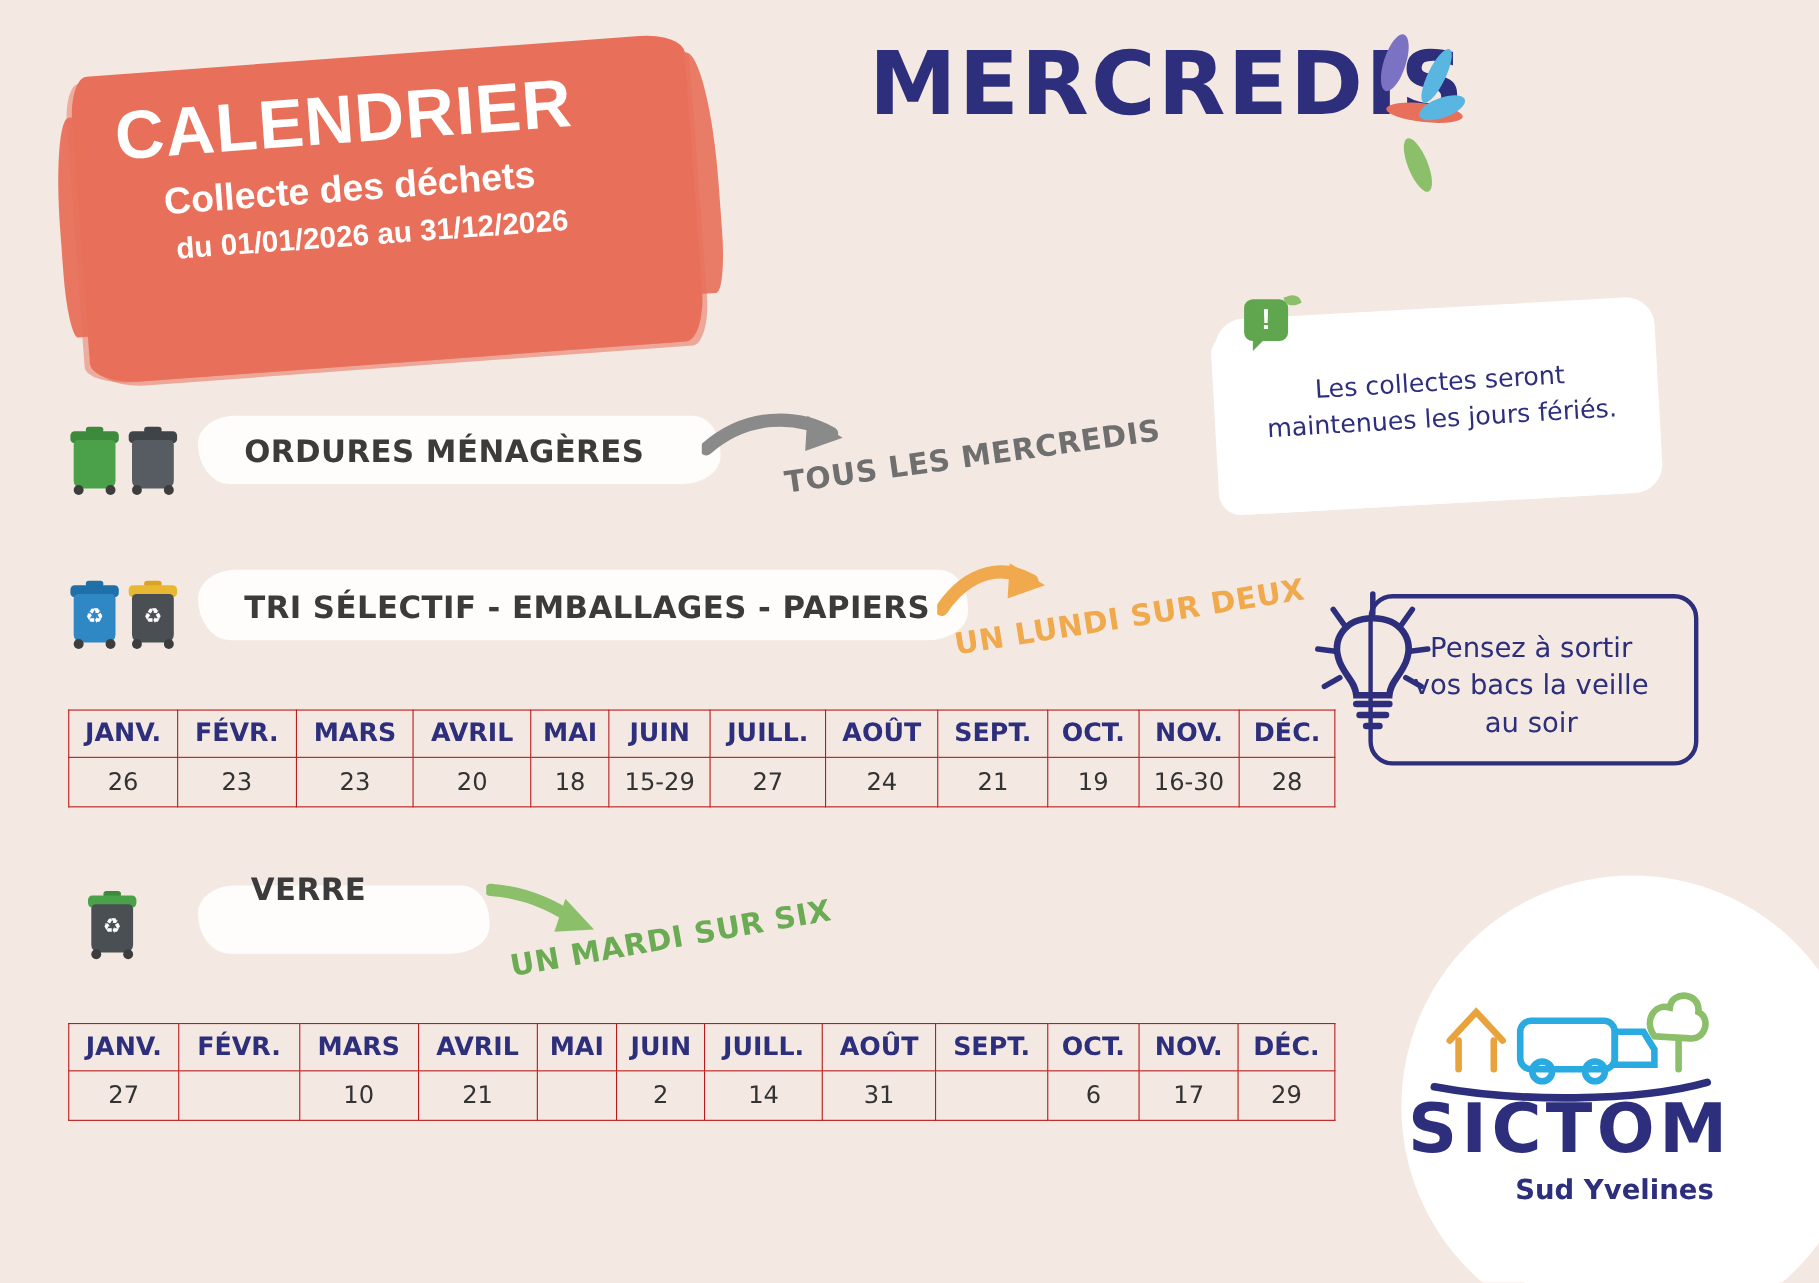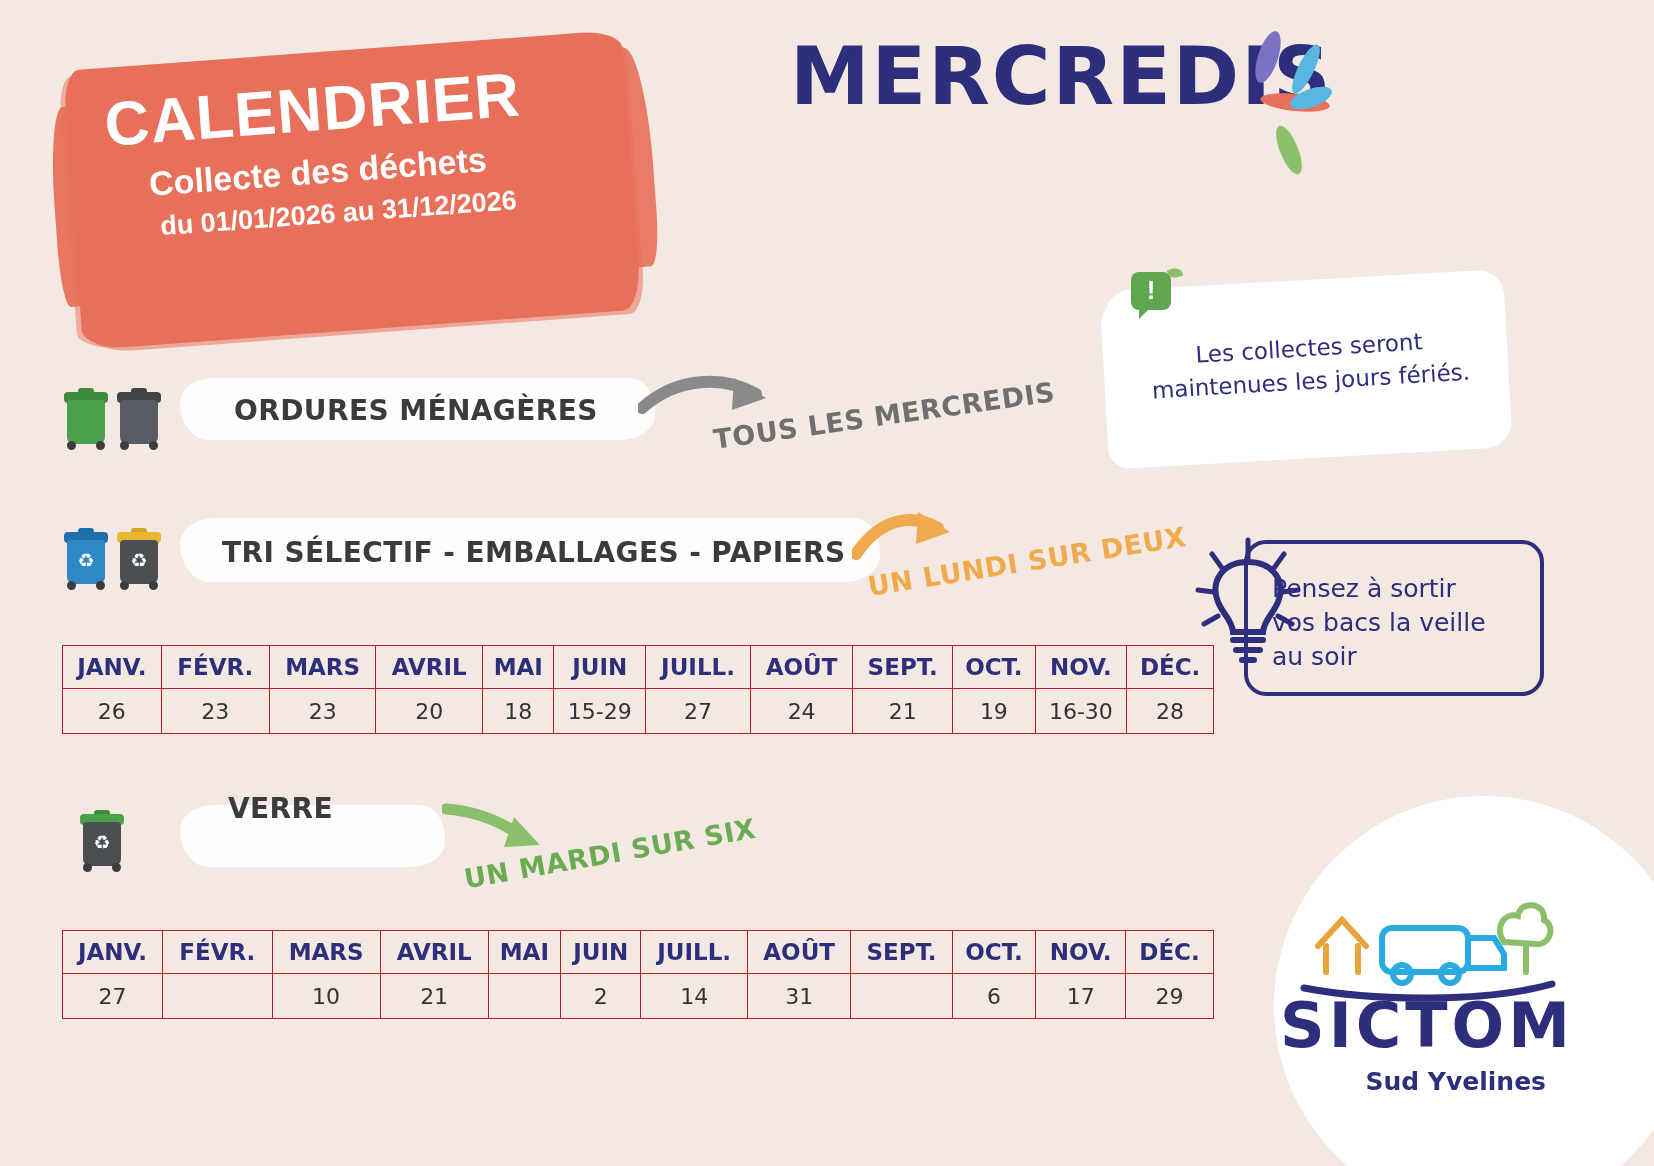--- a/index.html
+++ b/index.html
@@ -288,21 +288,21 @@
     width: 292px;
     height: 148px;
     border: 4px solid #2e2f7c;
     border-radius: 22px;
   }
   .tip-text {
     position: absolute;
     left: 1272px;
     top: 572px;
     width: 240px;
-    text-align: left;
+    text-align: center;
     font-size: 25px;
     line-height: 1.35;
     color: #2e2f7c;
     font-family: "DejaVu Sans", sans-serif;
   }
   .bulb {
     position: absolute;
     left: 1188px;
     top: 532px;
     width: 120px;
@@ -324,21 +324,21 @@
     right: 80px;
     bottom: 104px;
     font-size: 62px;
     font-weight: bold;
     color: #2e2f7c;
     letter-spacing: 4px;
     font-family: "DejaVu Sans", sans-serif;
   }
   .logo-sub {
     position: absolute;
-    right: 108px;
+    right: 96px;
     bottom: 70px;
     font-size: 25px;
     font-weight: bold;
     color: #2e2f7c;
     font-family: "DejaVu Sans", sans-serif;
   }
 </style>
 </head>
 <body>
 
@@ -380,21 +380,21 @@
       <div class="wheel r"></div>
   </div>
   <div class="bin" style="left:117px; top:388px;">
     <div class="handle" style="background:#3f4448;"></div>
     <div class="lid" style="background:#3f4448;"></div>
     <div class="body" style="background:#565c61;"></div>
     <div class="wheel l"></div>
       <div class="wheel r"></div>
   </div>
   <div class="swoosh" style="left:180px; top:378px; width:475px; height:62px;"></div>
-  <div class="section-label" style="left:222px; top:394px;margin-left:12px;">ORDURES MÉNAGÈRES</div>
+  <div class="section-label" style="left:222px; top:394px;">ORDURES MÉNAGÈRES</div>
   <svg style="position:absolute; left:638px; top:368px;" width="140" height="60" viewBox="0 0 140 60">
     <path d="M4 40 C 40 8, 86 8, 118 26" stroke="#8a8a8a" stroke-width="12" fill="none" stroke-linecap="round"></path>
     <path d="M96 10 L128 30 L94 42 Z" fill="#8a8a8a"></path>
   </svg>
   <div class="freq" style="left:712px; top:400px; color:#6f6f6f; transform: rotate(-8deg);">TOUS LES MERCREDIS</div>
 
   <div class="bin" style="left:64px; top:528px;">
     <div class="handle" style="background:#1f6fa8;"></div>
     <div class="lid" style="background:#1f6fa8;"></div>
     <div class="body" style="background:#2f87c4;"></div>

